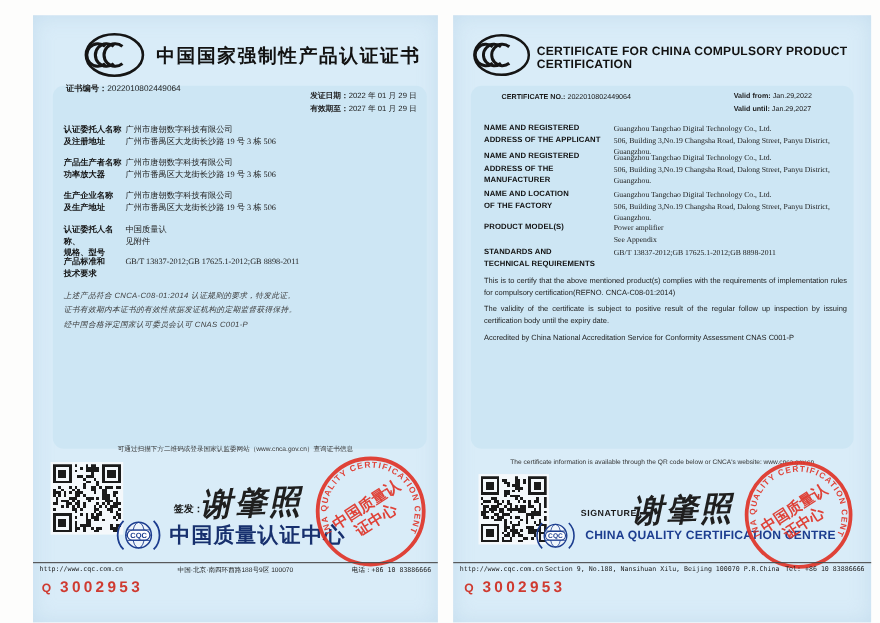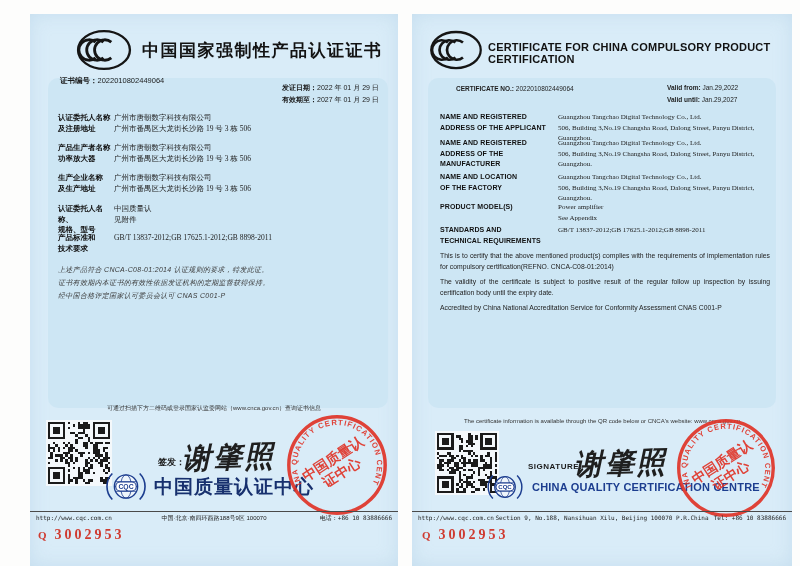--- a/index.html
+++ b/index.html
@@ -74,21 +74,21 @@
   .cert.left  .stamp{left:254px;top:398px;width:106px;height:106px;}
   .cert.right .stamp{left:262px;top:402px;width:104px;height:104px;}
 
   .footer-rule{position:absolute;left:0;right:0;top:497px;border-top:1px solid #4a4a4a;}
   .footer{position:absolute;left:0;right:0;top:500px;height:12px;font-size:6px;color:#222;}
   .footer .f-url{position:absolute;left:6px;font-family:"DejaVu Sans Mono",monospace;}
   .footer .f-addr{position:absolute;left:50%;transform:translateX(-50%);white-space:nowrap;}
   .cert.right .footer .f-addr{font-family:"DejaVu Sans Mono",monospace;}
   .footer .f-tel{position:absolute;right:6px;font-family:"DejaVu Sans Mono",monospace;}
 
-  .serial{position:absolute;top:511px;color:#cf3a30;font-family:Liberation Serif, serif;}
+  .serial{position:absolute;top:511px;color:#cf3a30;font-family:Liberation Sans, sans-serif;}
   .cert.left  .serial{left:8px;}
   .cert.right .serial{left:10px;}
   .serial .q{font-size:11px;font-weight:bold;margin-right:8px;}
   .serial .num{font-size:14px;font-weight:bold;letter-spacing:3px;}
 </style>
 </head>
 <body>
 
 <div class="cert left">
   <div class="panel"></div>

